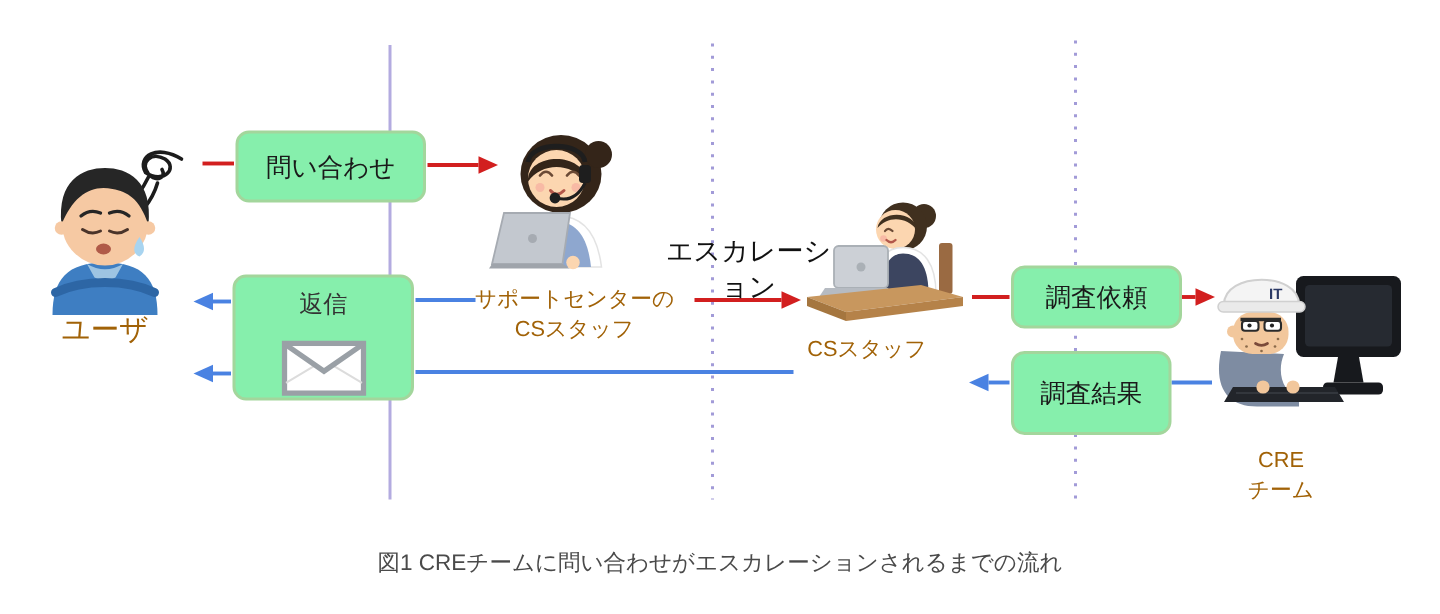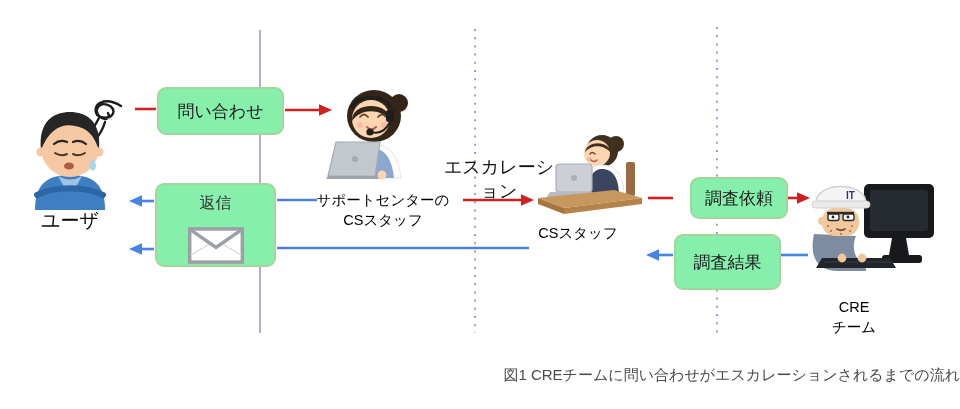--- a/index.html
+++ b/index.html
@@ -9,28 +9,28 @@
   }
   .layer{position:absolute;left:0;top:0;}
   .gbox{
     position:absolute;background:#86efac;border:2px solid #a3d69c;border-radius:9px;
     display:flex;align-items:center;justify-content:center;
     font-size:17px;color:#1a1a1a;box-sizing:border-box;z-index:2;
   }
   .gbox.reply{flex-direction:column;justify-content:flex-start;padding-top:8px;}
   .reply-title{font-size:16px;color:#333;}
   .lbl{
-    position:absolute;text-align:center;color:#000000;font-size:14.5px;line-height:19.5px;z-index:2;
+    position:absolute;text-align:center;color:#a16207;font-size:14.5px;line-height:19.5px;z-index:2;
   }
   .lbl .ln{display:block;}
   .esc{
     position:absolute;text-align:center;font-size:18px;font-weight:400;color:#111;z-index:2;
   }
   .caption{
-    position:absolute;left:0;top:366px;width:960px;text-align:right;
+    position:absolute;left:0;top:366px;width:960px;text-align:center;
     font-size:15px;color:#4a4a4a;z-index:2;
   }
 </style>
 </head>
 <body>
 
 <div class="stage">
 
   <svg class="layer" width="960" height="409" viewBox="0 0 960 409">
 
@@ -212,21 +212,21 @@
 
   <div class="gbox reply" style="left:155px;top:183px;width:121px;height:84px;">
     <span class="reply-title">返信</span>
     <svg width="60" height="40" viewBox="0 0 60 40" style="margin-top:12px;">
       <rect x="3" y="3" width="54" height="34" fill="#ffffff" stroke="#9aa0a6" stroke-width="3.6"></rect>
       <path d="M4,30 L24,18 M56,30 L36,18" stroke="#dcdcdc" stroke-width="1.4" fill="none"></path>
       <path d="M4,4 L30,22 L56,4" fill="none" stroke="#9aa0a6" stroke-width="3.6"></path>
     </svg>
   </div>
 
-  <div class="gbox" style="left:674px;top:177px;width:98px;height:42px;margin-left:16px;">
+  <div class="gbox" style="left:674px;top:177px;width:114px;height:42px;">
     <span>調査依頼</span>
   </div>
 
   <div class="gbox" style="left:674px;top:234px;width:107px;height:56px;">
     <span>調査結果</span>
   </div>
 
   <div class="lbl" style="left:20px;top:211px;width:100px;font-size:19px;">ユーザ</div>
 
   <div class="lbl" style="left:313px;top:191px;width:140px;">

